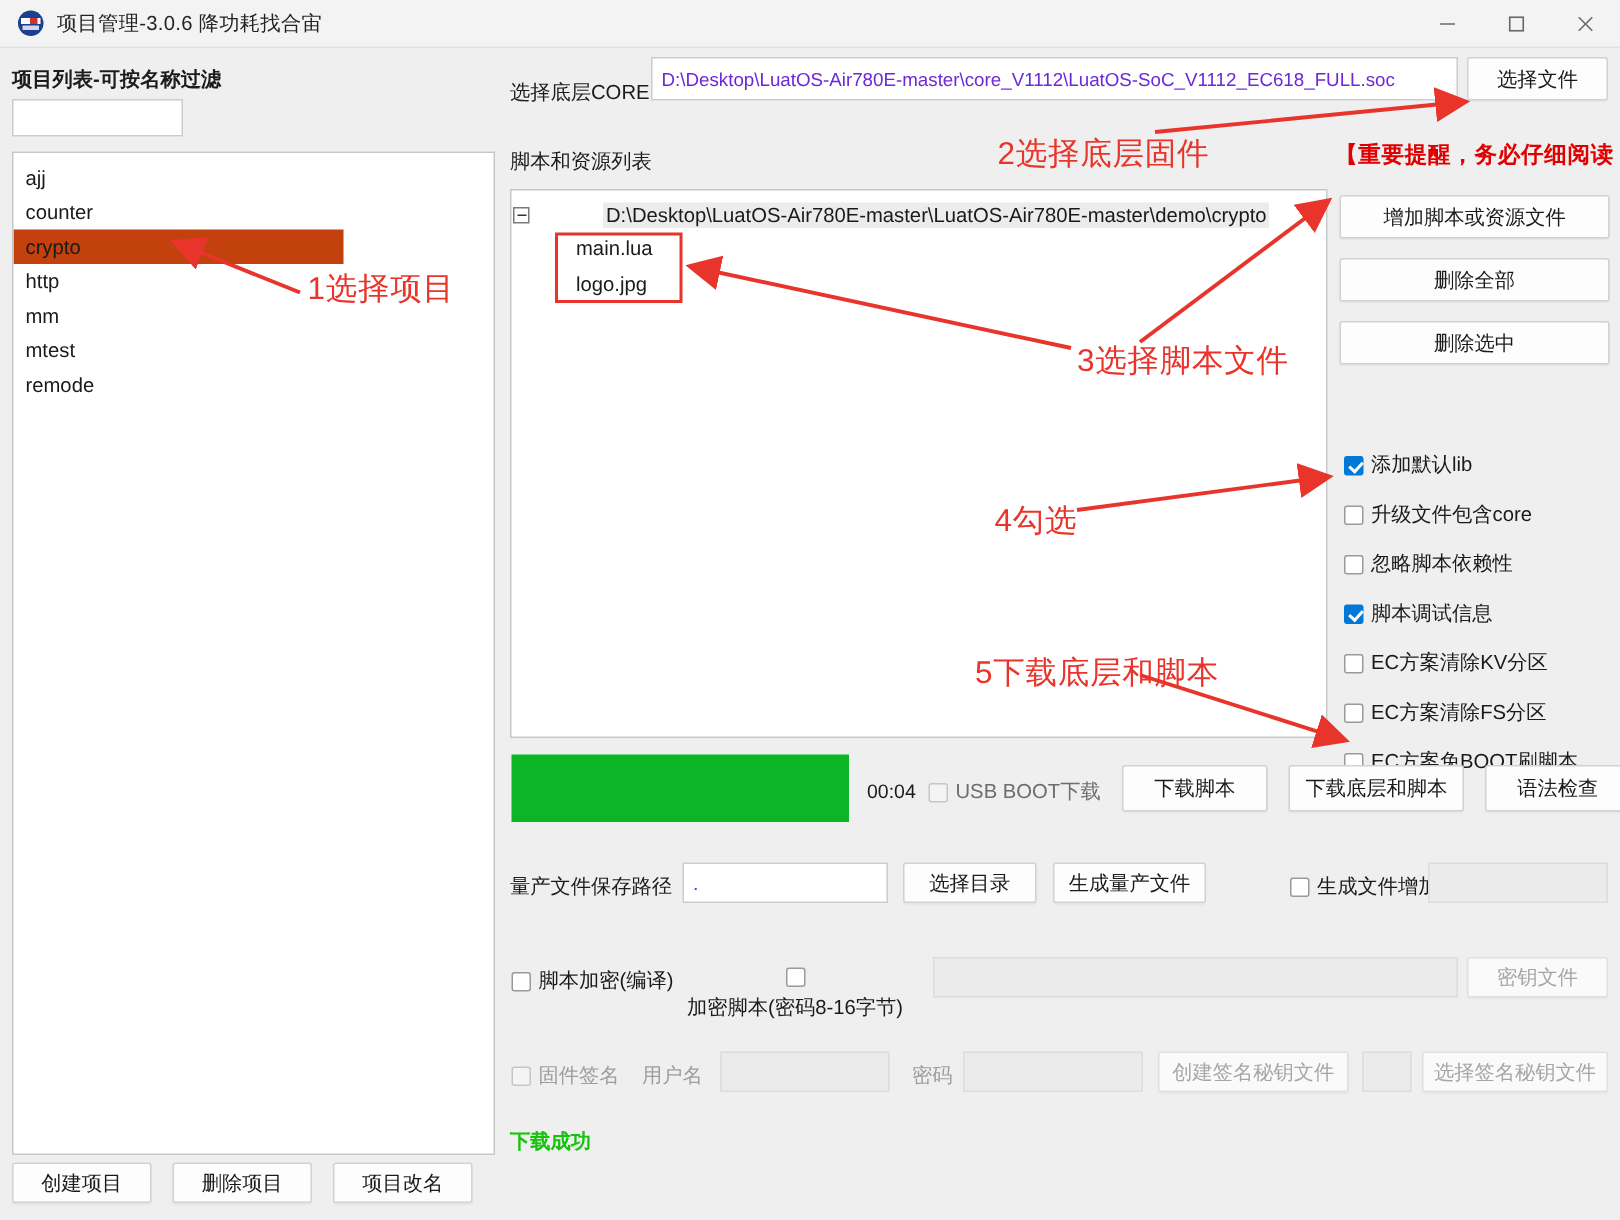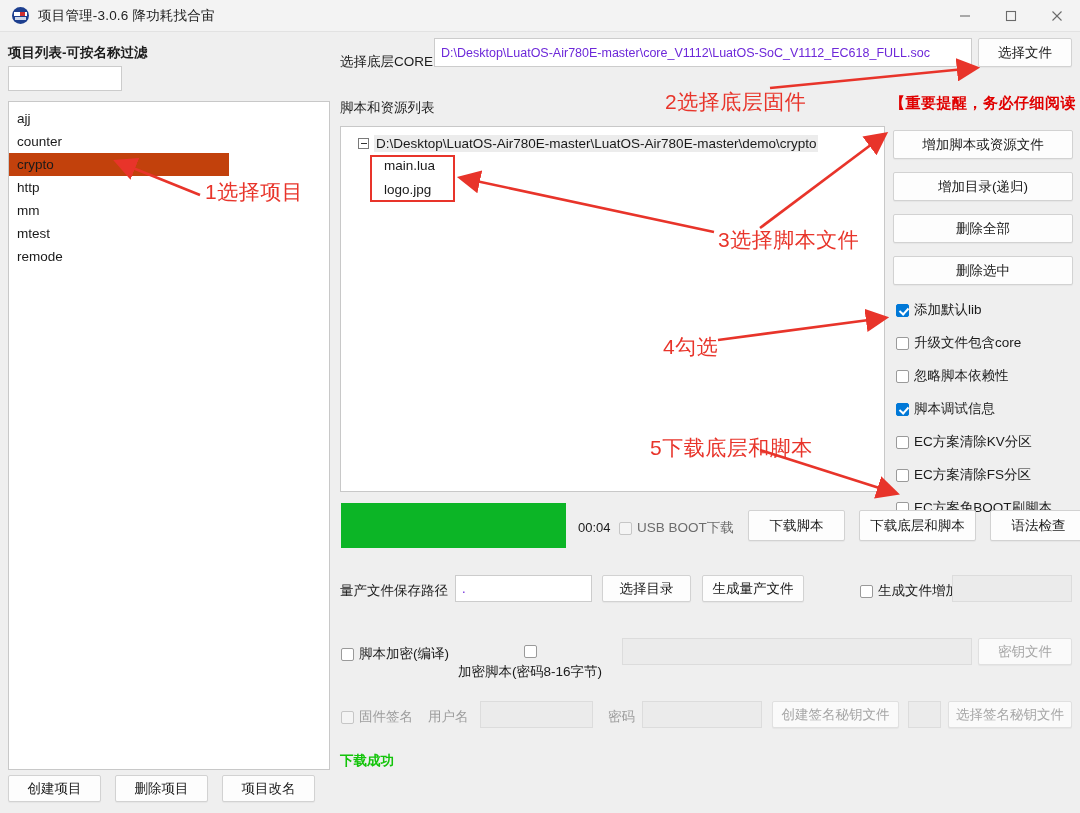--- a/index.html
+++ b/index.html
@@ -74,21 +74,21 @@
   
   #lbl-core{position:absolute;left:340px;top:53px;}
   #core-path{position:absolute;left:434px;top:38px;width:538px;height:29px;font-size:12.5px;}
   #btn-core{position:absolute;left:978px;top:38px;width:94px;height:29px;}
   #lbl-scripts{position:absolute;left:340px;top:99px;}
 
   #tree{
     position:absolute;left:340px;top:126px;width:545px;height:366px;
     background:#fff;border:1px solid #c8c8c8;box-sizing:border-box;overflow:hidden;
   }
-  #tree-root{display:flex;align-items:center;height:22px;margin-top:5px;padding-left:17px;}
+  #tree-root{display:flex;align-items:center;height:22px;margin-top:5px;padding-left:1px;gap:44px;}
   .expander{
     width:11px;height:11px;border:1px solid #7a7a7a;box-sizing:border-box;background:#fff;
     position:relative;margin-right:5px;flex:none;
   }
   .expander:before{content:"";position:absolute;left:1.5px;top:4px;width:6px;height:1px;background:#333;}
   #tree-root-label{background:#ececec;font-size:13.5px;padding:1px 2px;white-space:nowrap;}
   .tree-child{height:24px;line-height:24px;padding-left:43px;font-size:13.5px;}
 
   #side-btns{position:absolute;left:893px;top:130px;width:180px;}
   #side-btns .btn{width:180px;height:29px;margin-bottom:13px;}
@@ -197,21 +197,20 @@
   <div id="tree-root">
     <span class="expander"></span>
     <span id="tree-root-label">D:\Desktop\LuatOS-Air780E-master\LuatOS-Air780E-master\demo\crypto</span>
   </div>
   <div class="tree-child">main.lua</div>
   <div class="tree-child">logo.jpg</div>
 </div>
 
 <div id="side-btns">
   <div class="btn">增加脚本或资源文件</div>
-  <div class="btn">增加目录(递归)</div>
   <div class="btn">删除全部</div>
   <div class="btn">删除选中</div>
 </div>
 <div id="side-chks">
   <label class="chk">
     <span class="box on"></span>
     <span>添加默认lib</span>
   </label>
   <label class="chk">
     <span class="box"></span>

